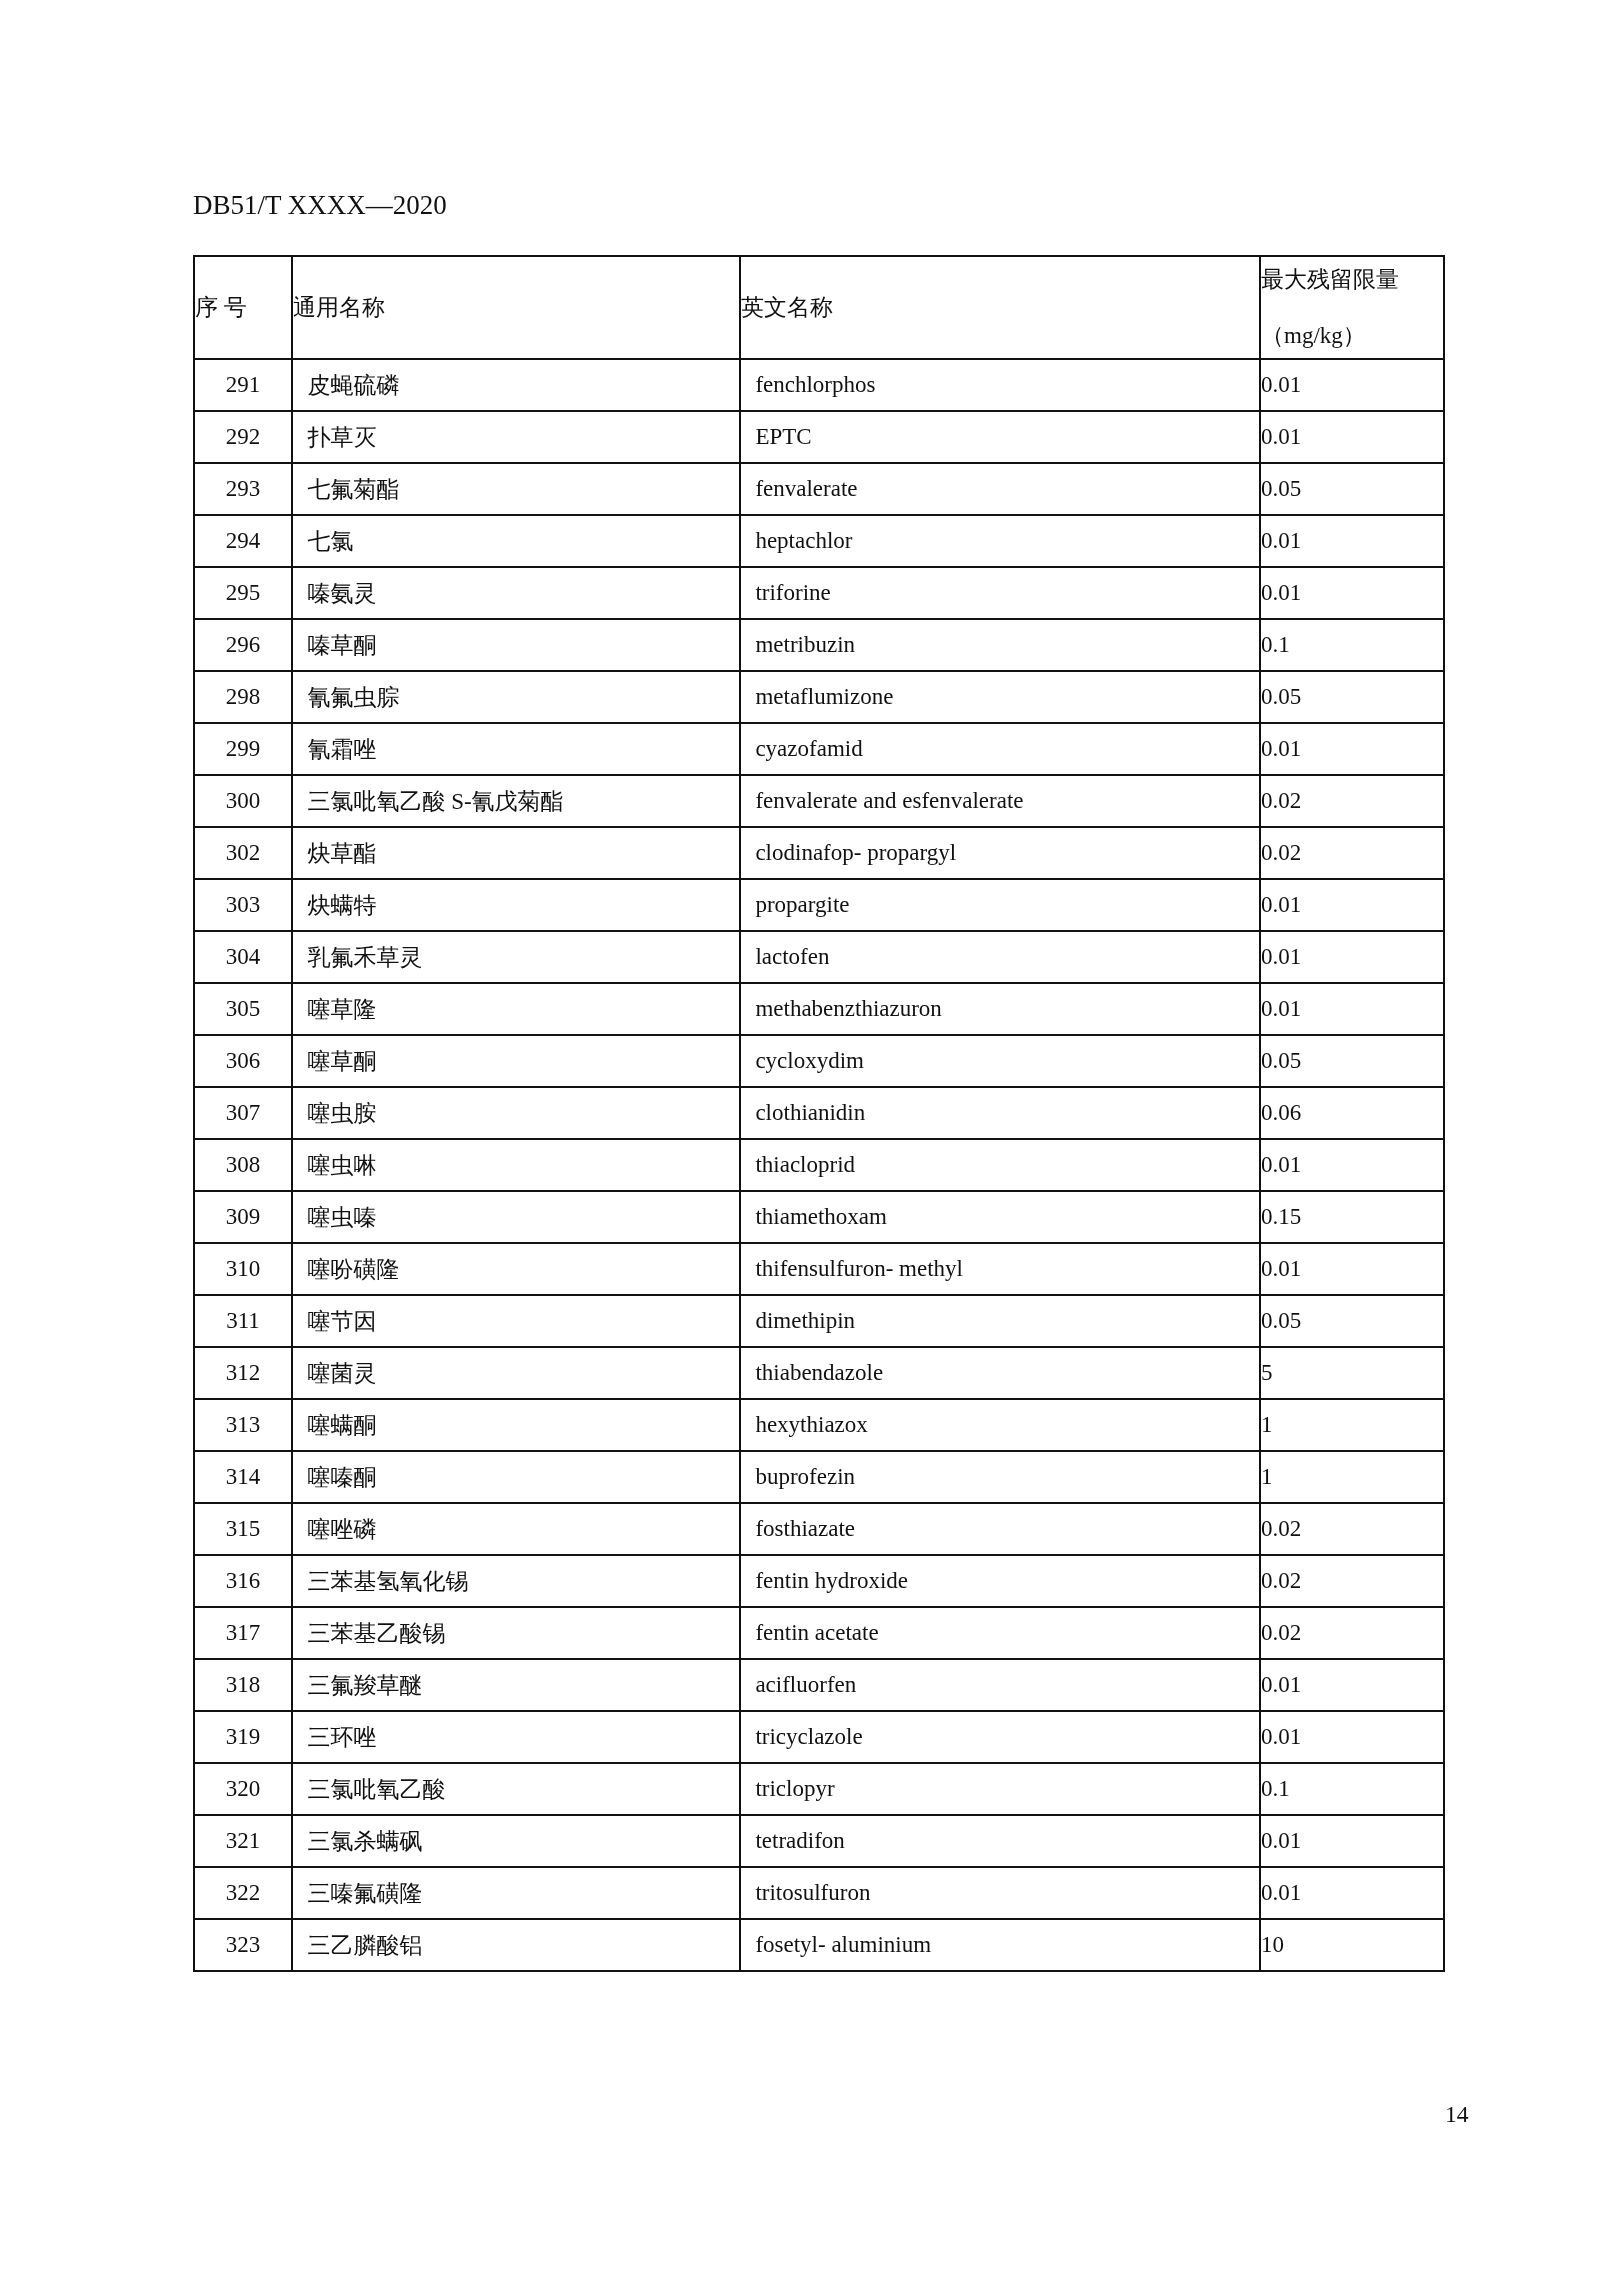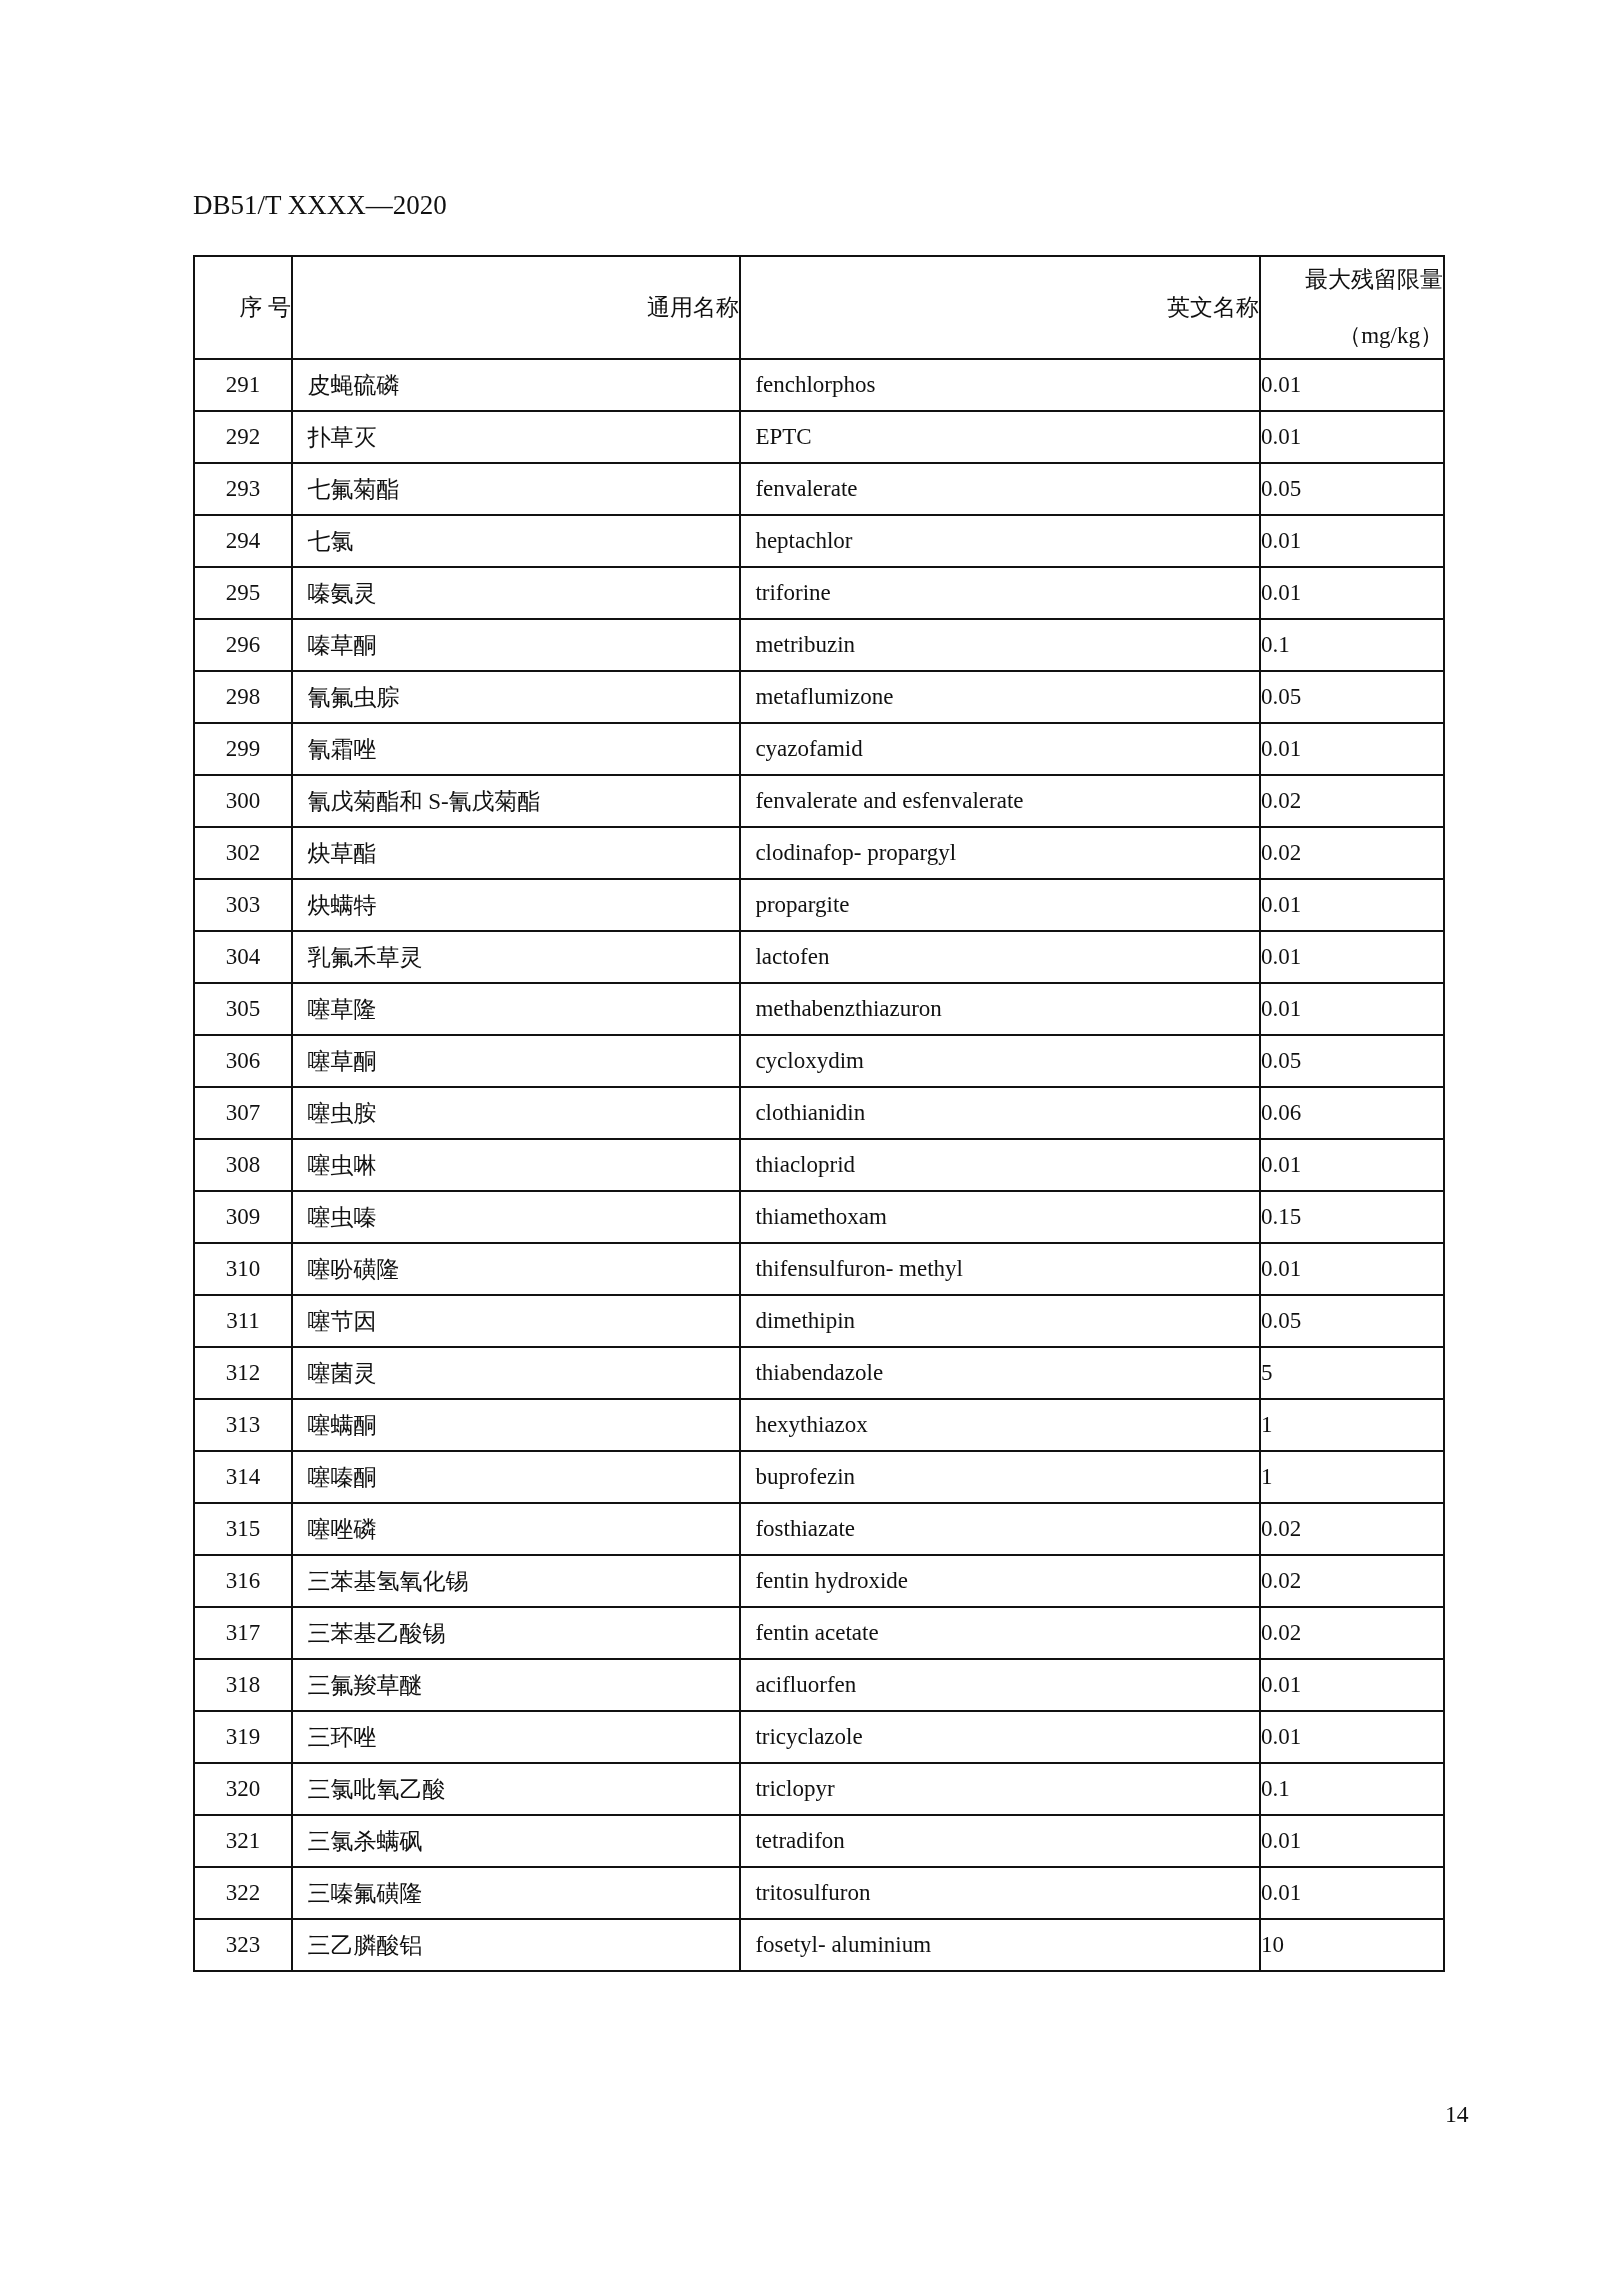--- a/index.html
+++ b/index.html
@@ -1,21 +1,21 @@
 <!DOCTYPE html>
 <html style="font-size:10.5px"><head>
 <meta charset="utf-8">
 <style>
   html,body{margin:0;padding:0;background:#fff;}
   body{width:1623px;height:2295px;position:relative;font-family:"Liberation Serif","DejaVu Serif",serif;color:#111;}
   .doc-code{position:absolute;left:193px;top:190px;font-size:27px;}
   table{position:absolute;left:193px;top:255px;border-collapse:collapse;table-layout:fixed;width:1251px;}
   th,td{border:2px solid #111;font-weight:normal;font-size:23px;padding:0;}
   col.c1{width:98px;} col.c2{width:448px;} col.c3{width:520px;} col.c4{width:184px;}
-  thead th{height:101px;text-align:right;}
+  thead th{height:101px;text-align:left;}
   th.mrl .line1{display:block;margin-bottom:25px;}
   tbody td{height:50px;}
   td.num{text-align:center;margin-left:28px;}
   td.cn,td.en{padding-left:14.4px;text-align:left;}
   td.val{}
   .page-num{position:absolute;left:1401px;top:2101px;font-size:23.6px;margin-left:44px;}
 </style>
 </head>
 <body>
 
@@ -83,21 +83,21 @@
         <td class="val">0.05</td>
       </tr>
       <tr>
         <td class="num">299</td>
         <td class="cn">氰霜唑</td>
         <td class="en">cyazofamid</td>
         <td class="val">0.01</td>
       </tr>
       <tr>
         <td class="num">300</td>
-        <td class="cn">氰戊菊酯和  S-氰戊菊酯</td>
+        <td class="cn">三氯吡氧乙酸  S-氰戊菊酯</td>
         <td class="en">fenvalerate and esfenvalerate</td>
         <td class="val">0.02</td>
       </tr>
       <tr>
         <td class="num">302</td>
         <td class="cn">炔草酯</td>
         <td class="en">clodinafop- propargyl</td>
         <td class="val">0.02</td>
       </tr>
       <tr>

